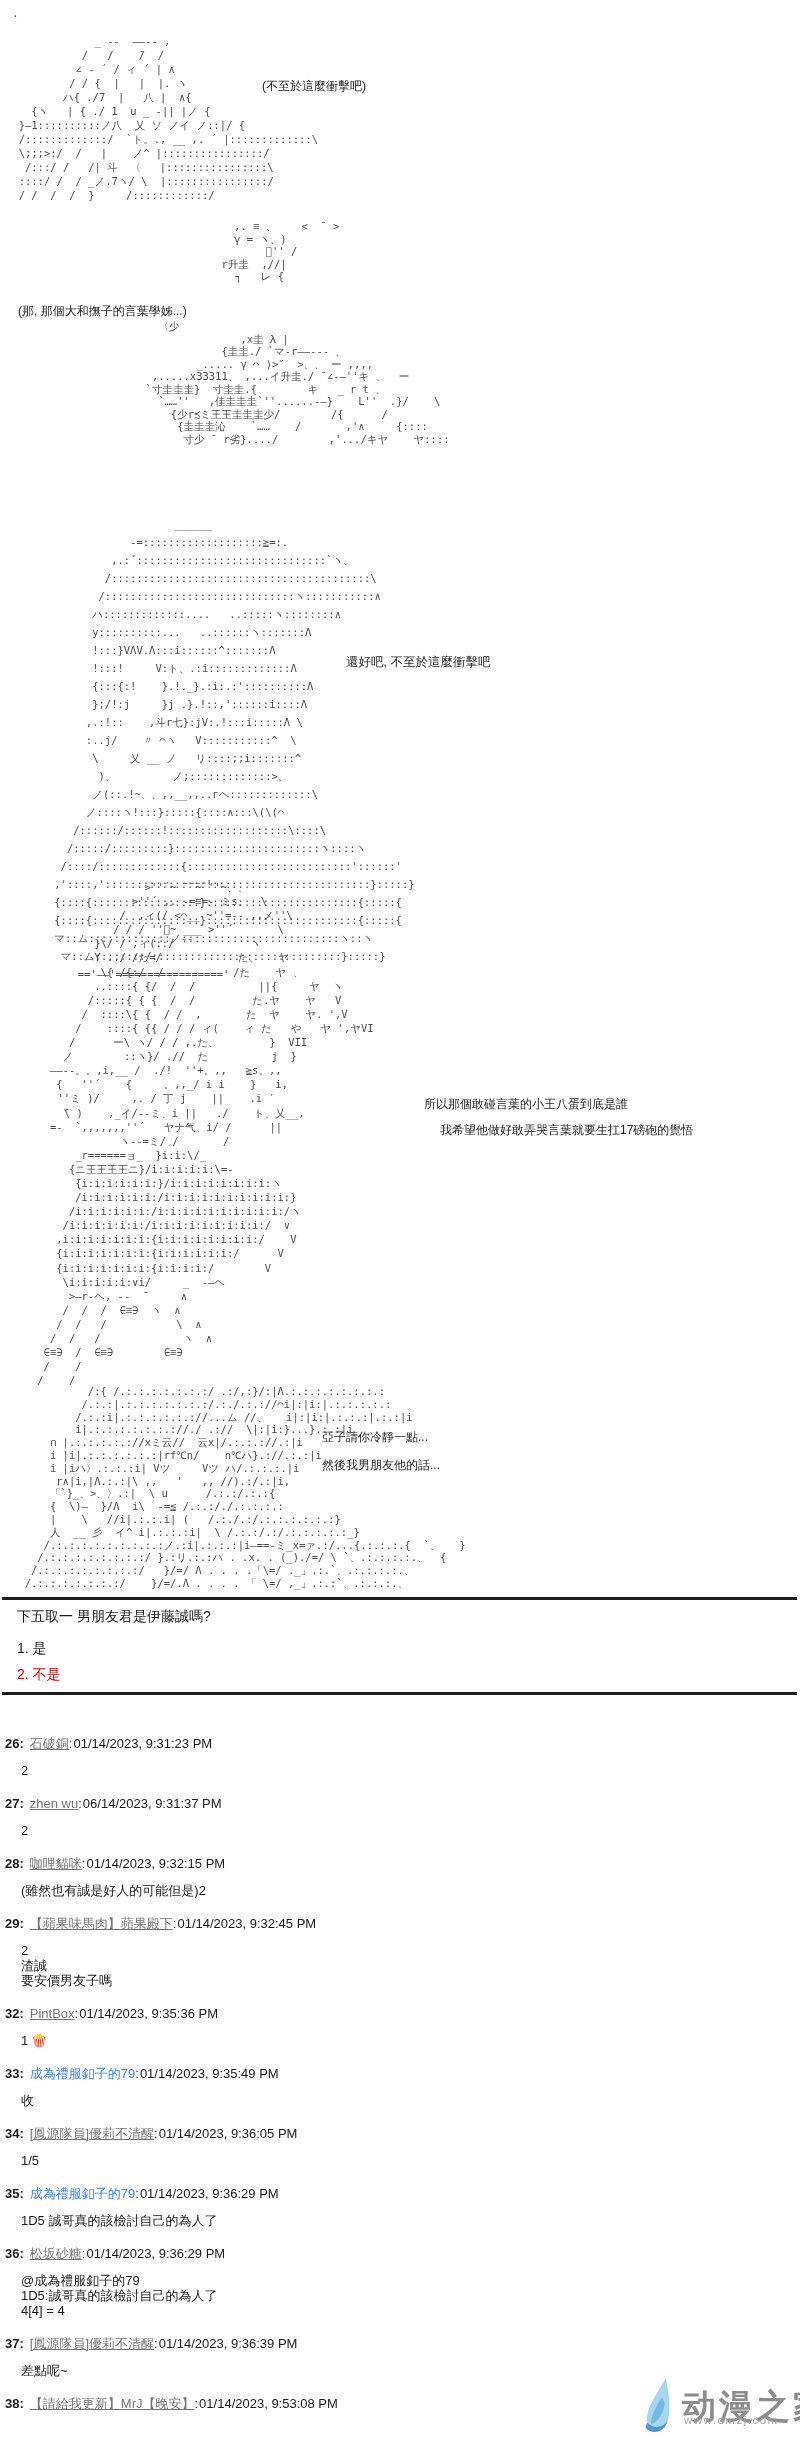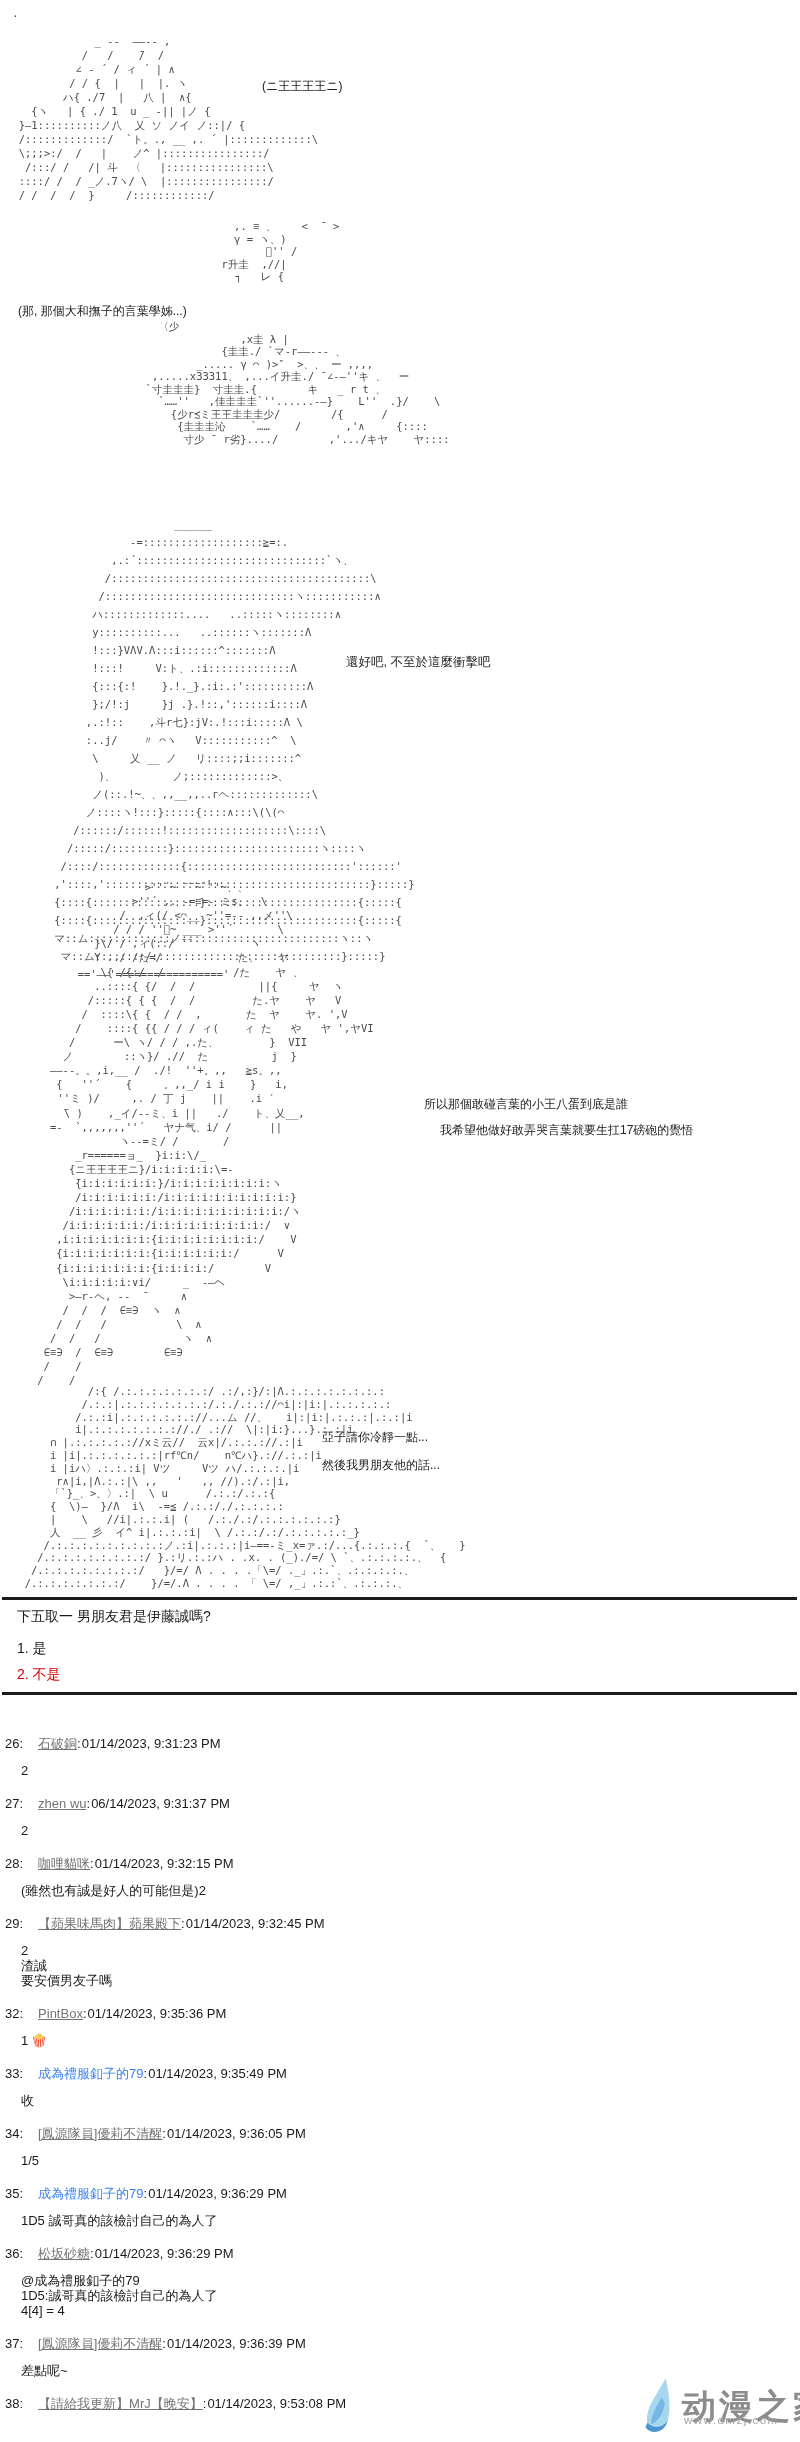--- a/index.html
+++ b/index.html
@@ -22,21 +22,21 @@
   #s5b{left:322px;top:1457px;}
   .hr{position:absolute;left:2px;width:795px;height:3px;background:#1c1c1c;}
   #hr-top{top:1597px;}
   #hr-bottom{top:1692px;}
   #poll-q{position:absolute;left:17px;top:1608px;font-size:14px;color:#1a1a1a;}
   #poll-o1{position:absolute;left:17px;top:1640px;font-size:14px;color:#1a1a1a;}
   #poll-o2{position:absolute;left:17px;top:1666px;font-size:14px;color:#dd0000;}
   #comments{position:absolute;left:5px;top:1736px;width:790px;}
   .comment{margin-bottom:18px;}
   .c-head{font-size:13px;line-height:15px;margin-bottom:12px;color:#1a1a1a;}
-  .c-num{margin-right:15px;}
+  .c-num{margin-right:6px;font-weight:bold;}
   .c-name.link{color:#737373;text-decoration:underline;cursor:pointer;}
   .c-name.green{color:#3b82f6;text-decoration:none;}
   .c-time{margin-left:1px;}
   .c-msg{font-size:13px;line-height:15px;padding-left:16px;white-space:pre-wrap;color:#1a1a1a;}
   #watermark{position:absolute;left:612px;top:2360px;width:185px;height:76px;}
   #wm-logo{position:absolute;left:26px;top:16px;width:40px;height:58px;}
   #wm-title{position:absolute;left:70px;top:24px;font-size:34px;font-weight:600;
             color:#8c8c8c;letter-spacing:3px;white-space:nowrap;}
   #wm-url{position:absolute;left:72px;top:54px;font-size:11.5px;
           color:#a3a3a3;letter-spacing:1.5px;white-space:nowrap;}
@@ -53,21 +53,21 @@
            ∠ - ´ / ィ ´ | ∧
           / / {  |   |  |. ヽ
          ハ{ ./7  |   八 |  ∧{
     {ヽ   | { ./ 1  u _ -|| |ノ {
   }―1::::::::::ノ八  乂 ソ ノイ ノ::|/ {
   /:::::::::::::/  `ト。., __ ,. ´ |:::::::::::::\
   \;;;&gt;:/  /   |    ノ^ |::::::::::::::::/
    /:::/ /   /| 斗  〈   |::::::::::::::::\
   ::::/ /  / _ノ.7ヽ/ \  |::::::::::::::::/
   / /  /  /  }     /::::::::::::/</pre>
-  <div id="s1" class="speech">(ニ王王王王ニ)</div>
+  <div id="s1" class="speech">(不至於這麼衝擊吧)</div>
 
   <pre id="aa2" class="aa">                      ,. ≡ 、    &lt;  ̄  &gt;
                       γ = ヽ、)
                            ゙'' /
                     r升圭  ,//|
                      ゙┐   レ {
 
 
 
           〈少

